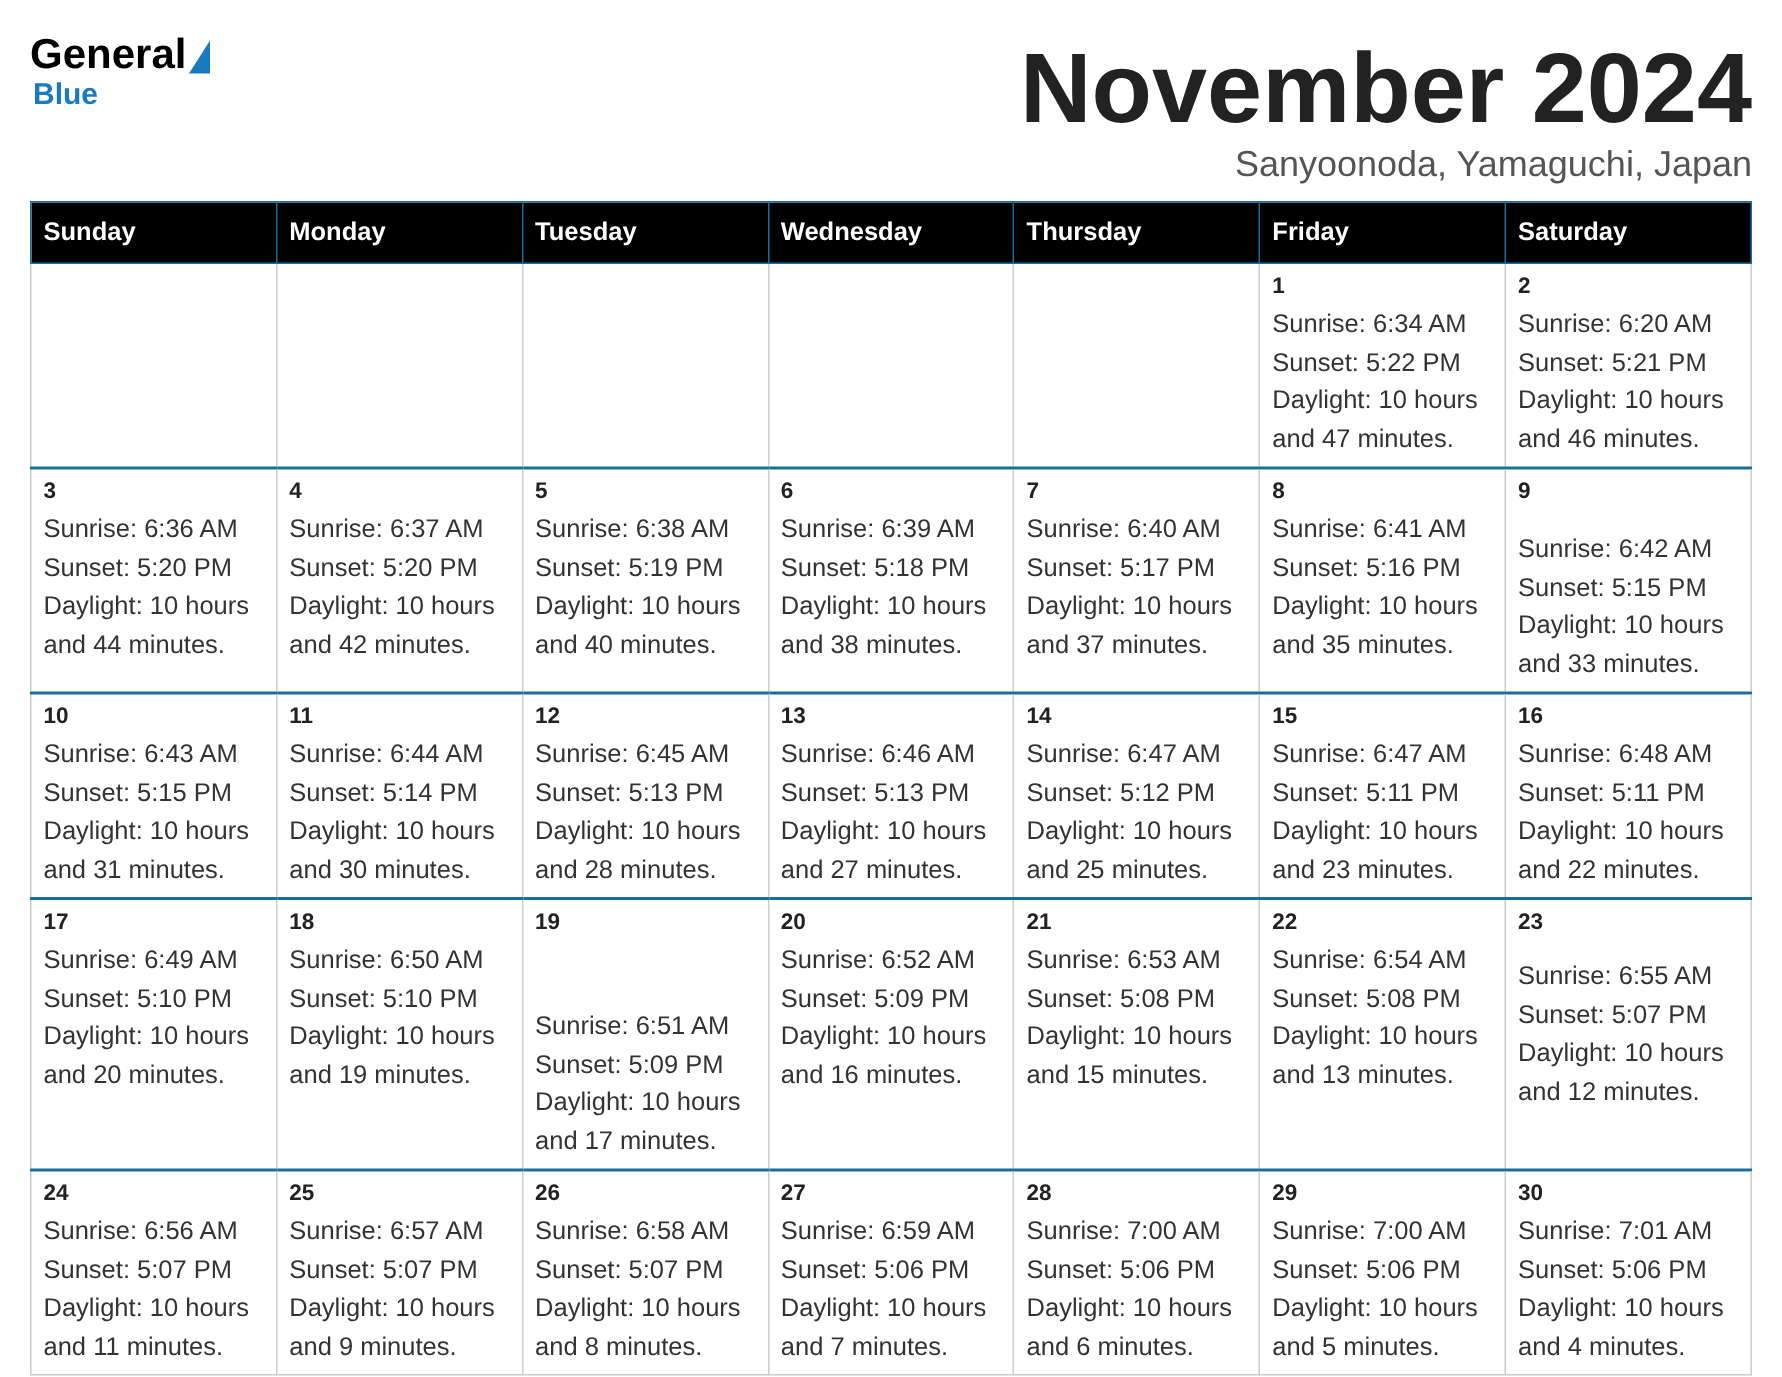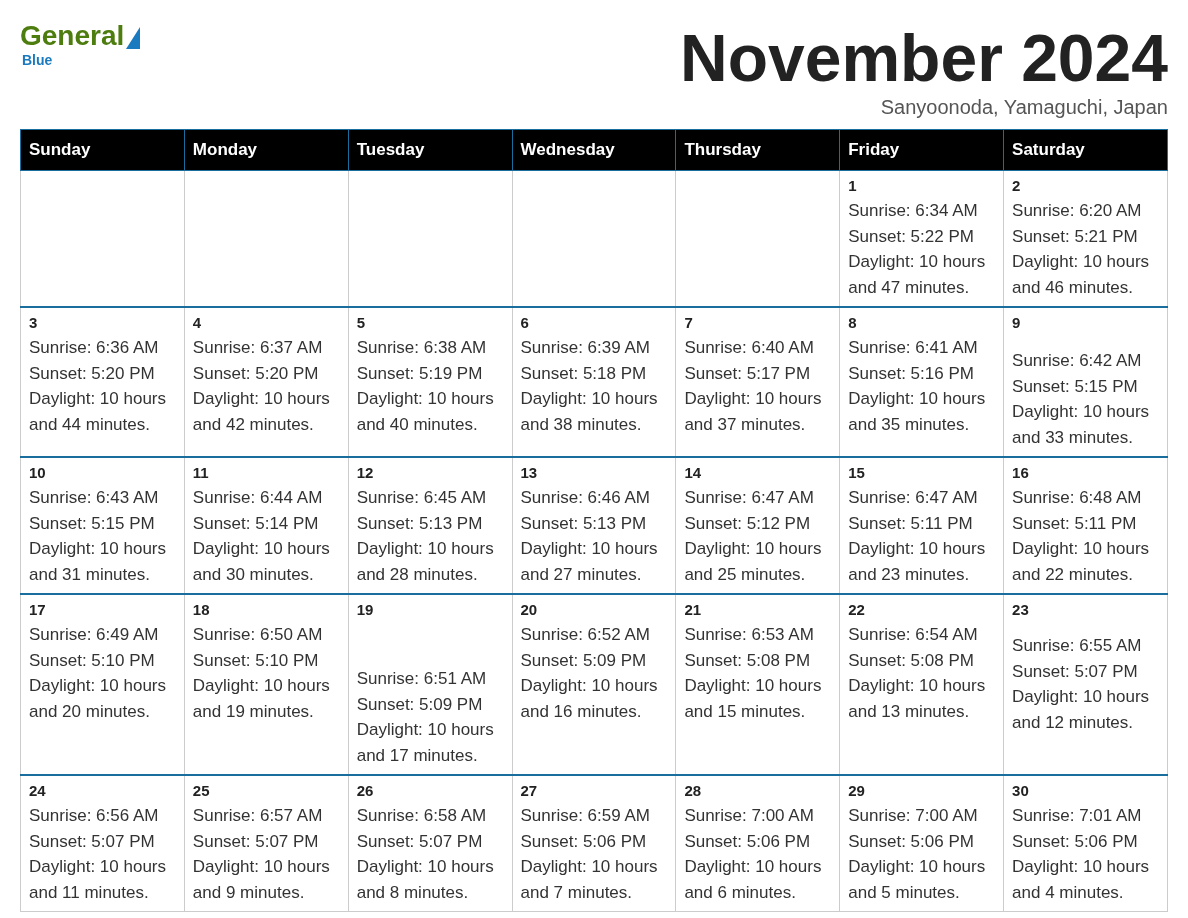--- a/index.html
+++ b/index.html
@@ -21,46 +21,46 @@
       flex-direction: column;
       align-items: flex-start;
     }
     .logo-top {
       display: flex;
       align-items: center;
     }
     .logo-general {
       font-size: 28px;
       font-weight: bold;
-      color: #4d7c0f;
+      color: #000000;
     }
     .logo-triangle {
       width: 0;
       height: 0;
       border-left: 14px solid transparent;
       border-bottom: 22px solid #1a7abf;
       margin-left: 2px;
       margin-top: 4px;
     }
     .logo-bottom {
-      font-size: 14px;
+      font-size: 20px;
       color: #1a7abf;
       font-weight: bold;
       margin-left: 2px;
     }
     .title-section {
       text-align: right;
     }
     .page-title {
       font-size: 66px;
       font-weight: bold;
       color: #222;
     }
     .subtitle {
-      font-size: 20px;
+      font-size: 24px;
       color: #555;
     }
     .calendar {
       width: 100%;
       border-collapse: collapse;
       margin-top: 10px;
     }
     .calendar th {
       background: #000000;
       color: #fff;

